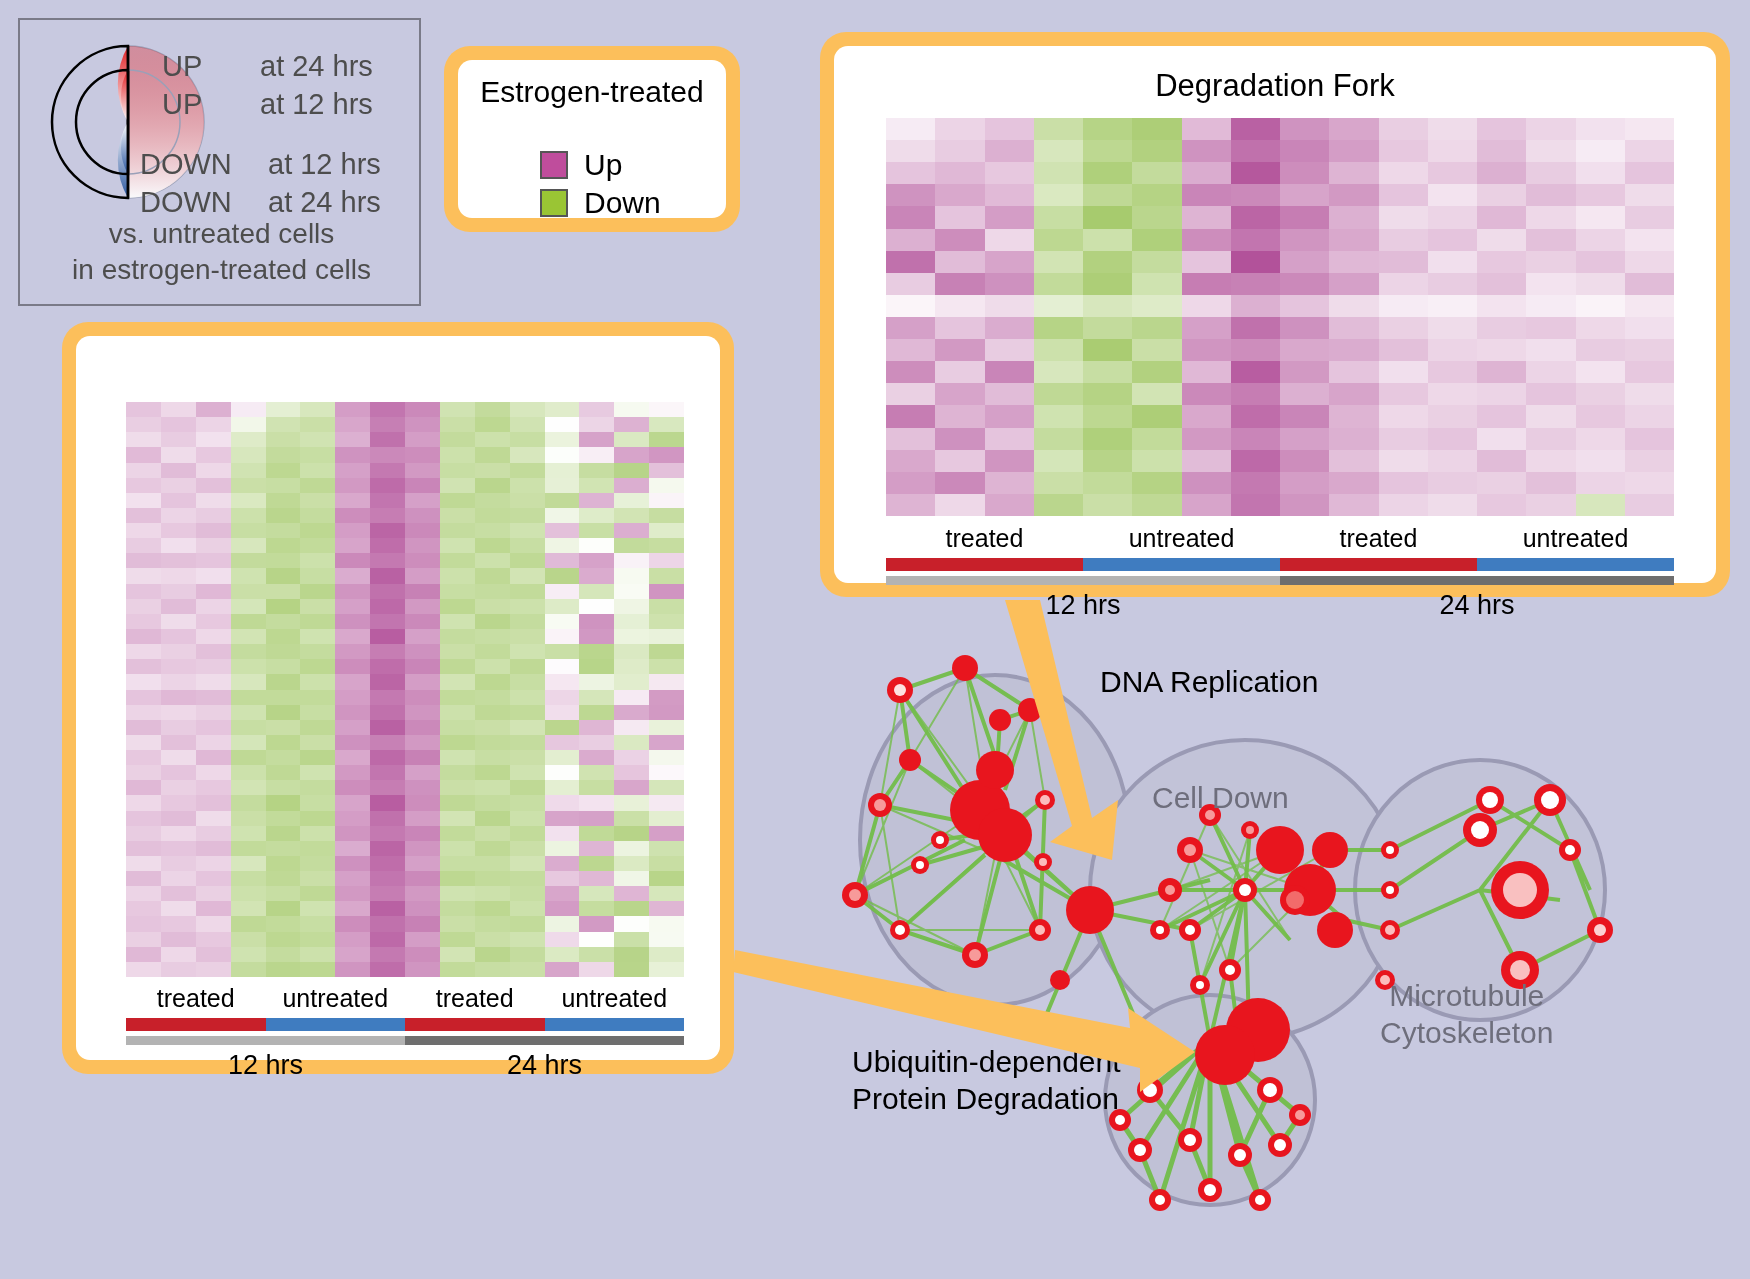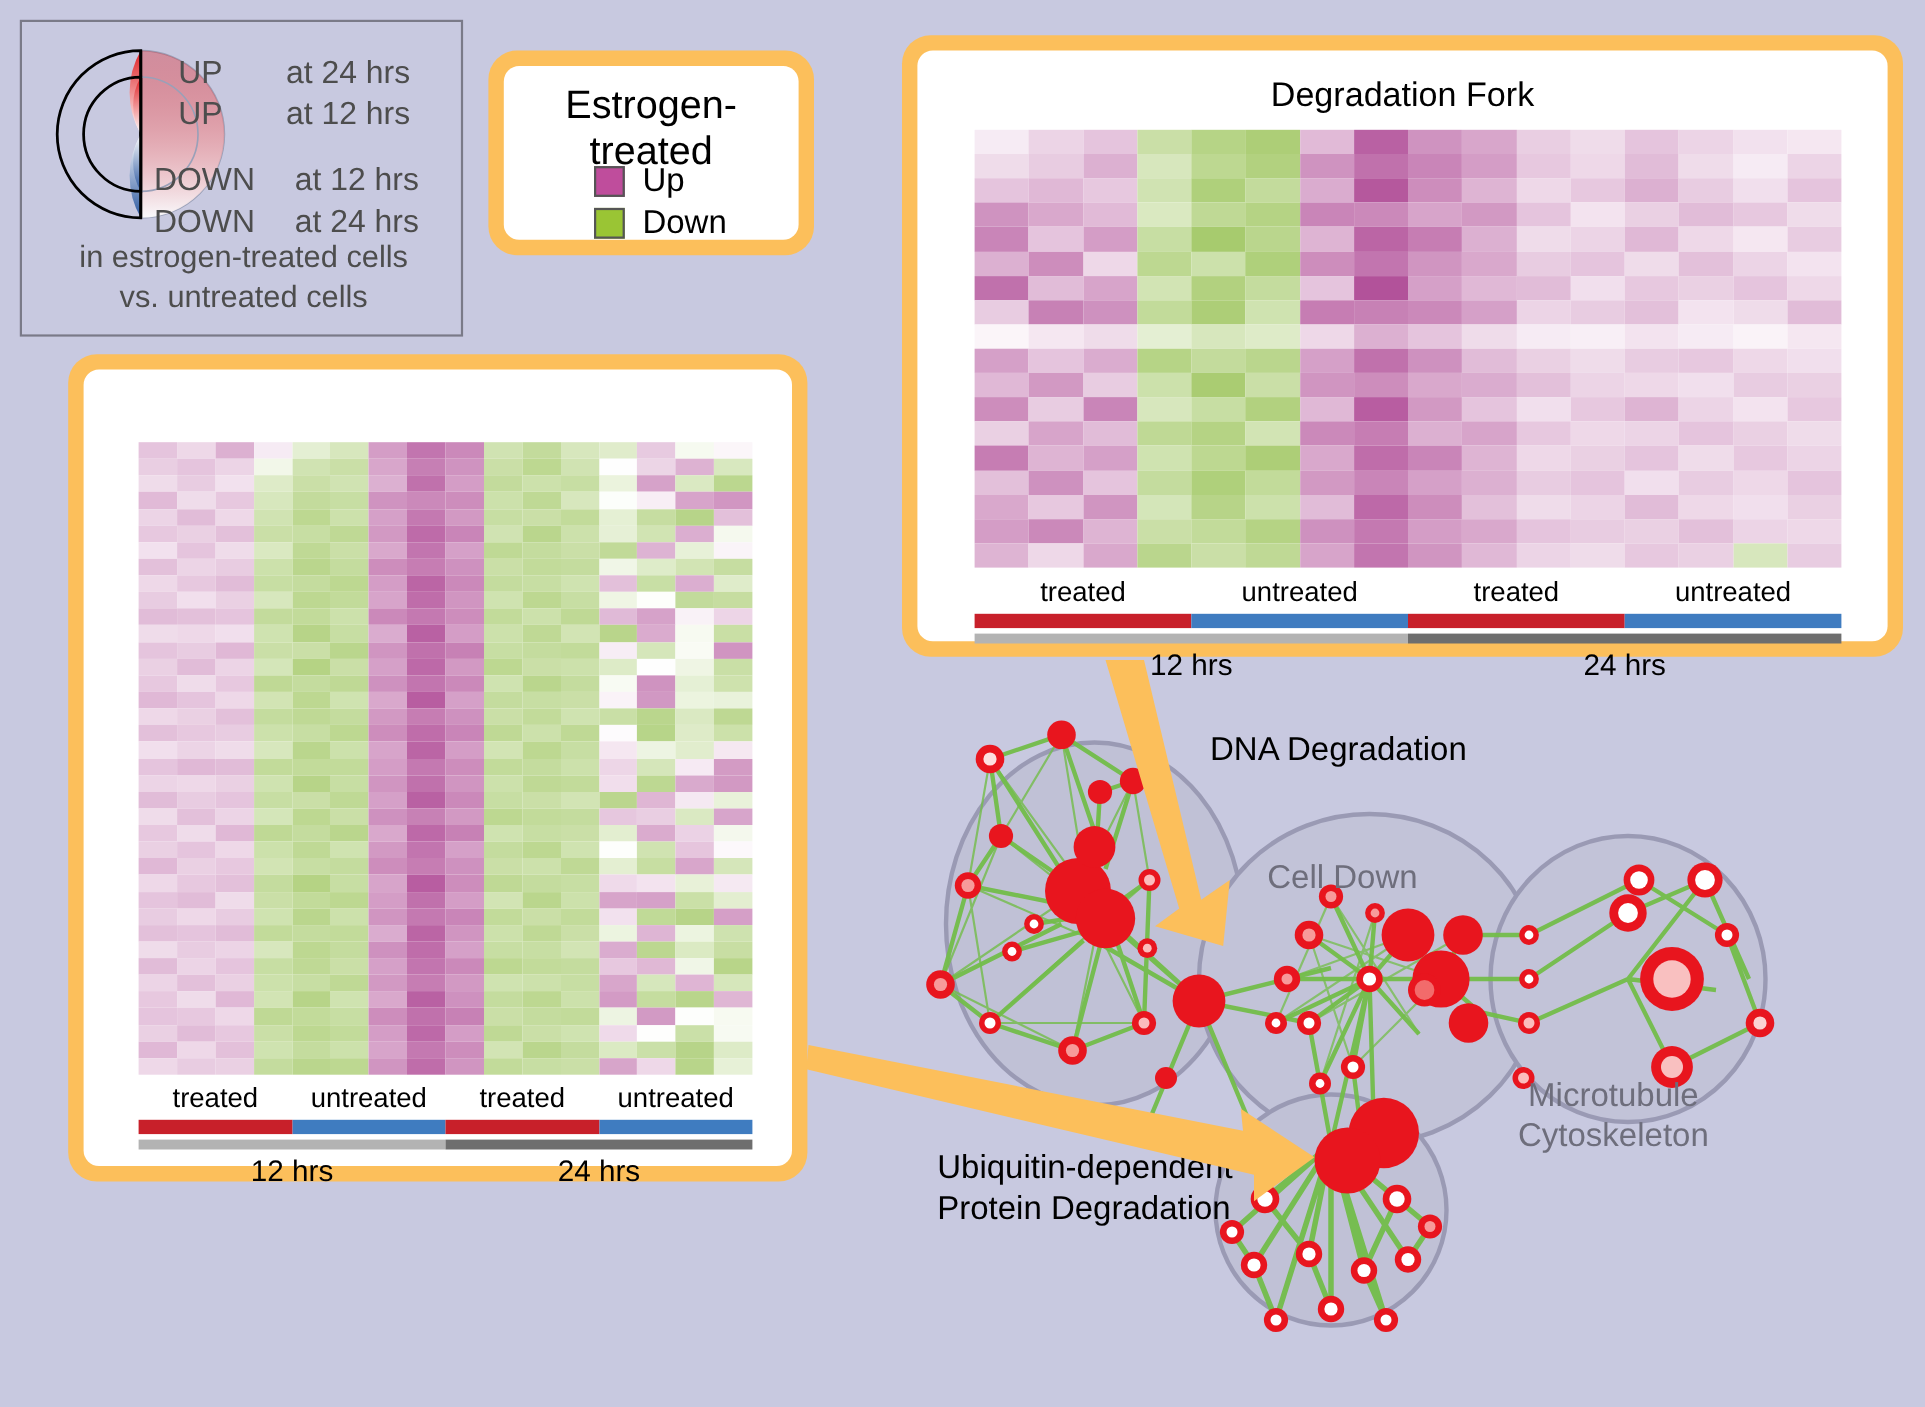--- a/index.html
+++ b/index.html
@@ -31,21 +31,21 @@
     box-sizing:border-box;position:relative;
   }
   .panel-title{
     position:absolute;left:0;right:0;text-align:center;
     font-size:31px;color:#000;font-weight:400;
   }
 
   
   #legend-panel{left:444px;top:46px;width:296px;height:186px;}
   #legend-text{position:absolute;left:0;right:0;top:14px;text-align:center;
-    font-size:36px;line-height:1.18;color:#000;}
+    font-size:30px;line-height:1.18;color:#000;}
   .legend-item{position:absolute;display:flex;align-items:center;gap:16px;}
   .swatch{width:28px;height:28px;border:2px solid #555;box-sizing:border-box;display:block;}
   .legend-item span.lab{font-size:30px;color:#000;line-height:1;}
 
   
   .hm{position:absolute;display:grid;}
   .hm div{width:100%;height:100%;}
 
   .axis-labels{position:absolute;display:flex;}
   .axis-labels span{flex:1;text-align:center;font-size:25px;color:#000;}
@@ -107,22 +107,22 @@
   <div class="key-lbl" style="left:142px;top:68px;">UP</div>
   <div class="key-lbl" style="left:240px;top:68px;">at 12 hrs</div>
 
   <div class="key-lbl" style="left:120px;top:128px;">DOWN</div>
   <div class="key-lbl" style="left:248px;top:128px;">at 12 hrs</div>
 
   <div class="key-lbl" style="left:120px;top:166px;">DOWN</div>
   <div class="key-lbl" style="left:248px;top:166px;">at 24 hrs</div>
 
   <div id="key-foot">
+    <div>vs. untreated cells</div>
     <div>in estrogen-treated cells</div>
-    <div>vs. untreated cells</div>
   </div>
 </div>
 
 <div class="abs panel" id="legend-panel">
   <div class="panel-inner">
     <div id="legend-text">
       <div>Estrogen-treated</div>
     </div>
     <div class="legend-item" style="left:82px;top:90px;">
       <i class="swatch" id="sw-up" style="background: rgb(191, 77, 156);"></i>
@@ -1224,21 +1224,21 @@
       <circle cx="330" cy="520" r="5" fill="#ffffff"></circle>
     <circle cx="510" cy="515" r="11" fill="#e8151e"></circle>
       <circle cx="510" cy="515" r="5" fill="#f79a9a"></circle>
     <circle cx="370" cy="600" r="11" fill="#e8151e"></circle>
       <circle cx="370" cy="600" r="5" fill="#ffffff"></circle>
     <circle cx="470" cy="600" r="11" fill="#e8151e"></circle>
       <circle cx="470" cy="600" r="5" fill="#ffffff"></circle>
   </g>
 </svg>
 
-<div class="abs net-label" style="left:1100px;top:665px;color:#000;">DNA Degradation</div>
+<div class="abs net-label" style="left:1100px;top:665px;color:#000;">DNA Replication</div>
 <div class="abs net-label" style="left:1152px;top:781px;color:#6e6e7c;">Cell Down</div>
 <div class="abs net-label" style="left:1380px;top:978px;color:#6e6e7c;text-align:center;line-height:1.22;">Microtubule
 Cytoskeleton</div>
 <div class="abs net-label" style="left:852px;top:1044px;color:#000;line-height:1.22;">Ubiquitin-dependent
 Protein Degradation</div>
 
 <svg class="arrow-svg">
 
   <polygon points="1005,600 1040,600 1092,818 1118,800 1112,860 1050,842 1072,826" fill="#fcbf5b"></polygon>
 

